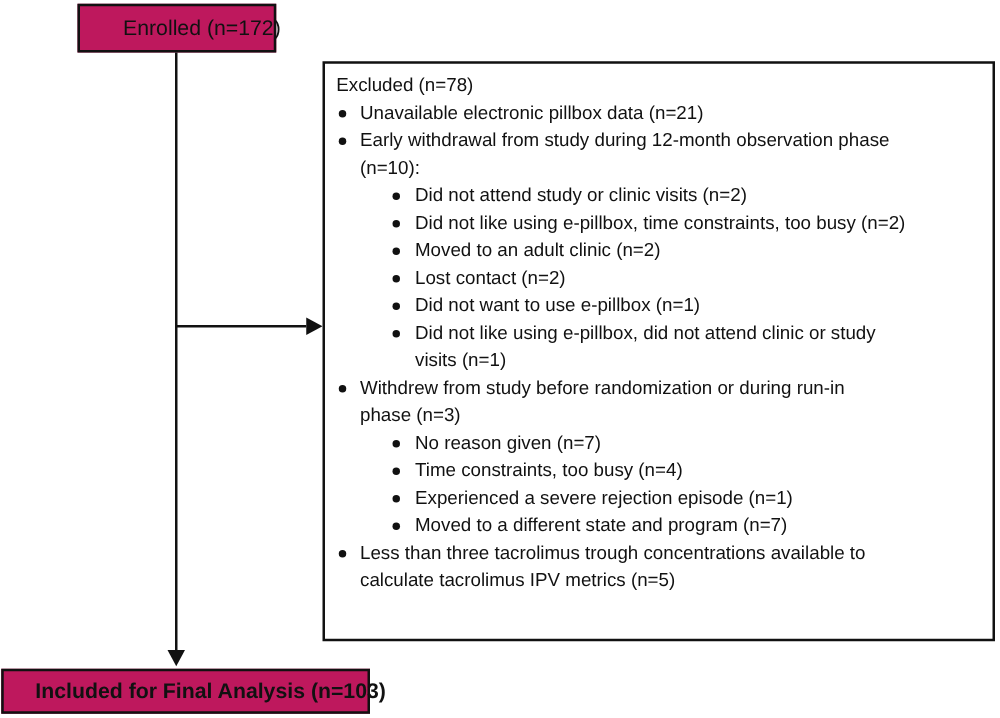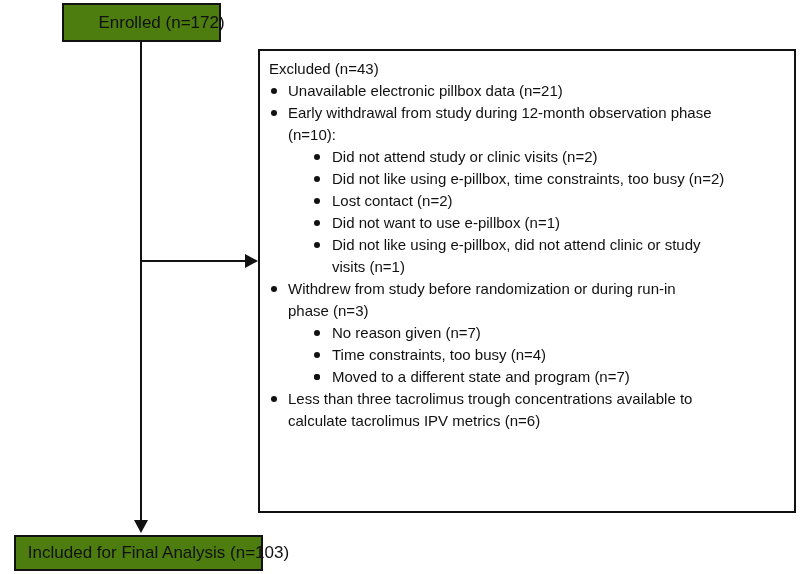--- a/index.html
+++ b/index.html
@@ -12,42 +12,43 @@
   .canvas {
     position: relative;
     width: 800px;
     height: 574px;
     background: #ffffff;
     overflow: hidden;
   }
   .node-box {
     position: absolute;
     border: 2px solid #111111;
-    background: #4d7c0f;
+    background: #be185d;
     box-sizing: border-box;
     display: flex;
     align-items: center;
     justify-content: center;
     font-size: 17px;
     color: #111111;
     text-align: center;
     white-space: nowrap;
     padding-left: 40px;
   }
   .enrolled-box {
     left: 62px;
     top: 3px;
     width: 159px;
     height: 39px;
   }
   .included-box {
-    left: 14px;
+    left: 1px;
     top: 535px;
-    width: 249px;
+    width: 295px;
     height: 36px;
+    font-weight: bold;
   }
   .excluded-box {
     position: absolute;
     left: 258px;
     top: 49px;
     width: 538px;
     height: 464px;
     border: 2px solid #111111;
     background: #ffffff;
     box-sizing: border-box;
@@ -129,39 +130,40 @@
 
   <div class="vline"></div>
 
   <div class="arrow-down"></div>
 
   <div class="hline"></div>
 
   <div class="arrow-right"></div>
 
   <div class="excluded-box">
-    <div class="excluded-title">Excluded (n=43)</div>
+    <div class="excluded-title">Excluded (n=78)</div>
     <div>
         <div class="item l1"><span class="bullet"></span><span class="item-text">Unavailable electronic pillbox data (n=21)</span></div>
         <div class="item l1"><span class="bullet"></span><span class="item-text">Early withdrawal from study during 12-month observation phase
 (n=10):</span></div>
         <div class="item l2"><span class="bullet"></span><span class="item-text">Did not attend study or clinic visits (n=2)</span></div>
         <div class="item l2"><span class="bullet"></span><span class="item-text">Did not like using e-pillbox, time constraints, too busy (n=2)</span></div>
+        <div class="item l2"><span class="bullet"></span><span class="item-text">Moved to an adult clinic (n=2)</span></div>
         <div class="item l2"><span class="bullet"></span><span class="item-text">Lost contact (n=2)</span></div>
         <div class="item l2"><span class="bullet"></span><span class="item-text">Did not want to use e-pillbox (n=1)</span></div>
         <div class="item l2"><span class="bullet"></span><span class="item-text">Did not like using e-pillbox, did not attend clinic or study
 visits (n=1)</span></div>
         <div class="item l1"><span class="bullet"></span><span class="item-text">Withdrew from study before randomization or during run-in
 phase (n=3)</span></div>
         <div class="item l2"><span class="bullet"></span><span class="item-text">No reason given (n=7)</span></div>
         <div class="item l2"><span class="bullet"></span><span class="item-text">Time constraints, too busy (n=4)</span></div>
-        <div class="item l2"><span class="bullet"></span></div>
+        <div class="item l2"><span class="bullet"></span><span class="item-text">Experienced a severe rejection episode (n=1)</span></div>
         <div class="item l2"><span class="bullet"></span><span class="item-text">Moved to a different state and program (n=7)</span></div>
         <div class="item l1"><span class="bullet"></span><span class="item-text">Less than three tacrolimus trough concentrations available to
-calculate tacrolimus IPV metrics (n=6)</span></div>
+calculate tacrolimus IPV metrics (n=5)</span></div>
       </div>
   </div>
 
   <div class="node-box included-box">
     <span>Included for Final Analysis (n=103)</span>
   </div>
 
 </div>
 
 </body></html>

